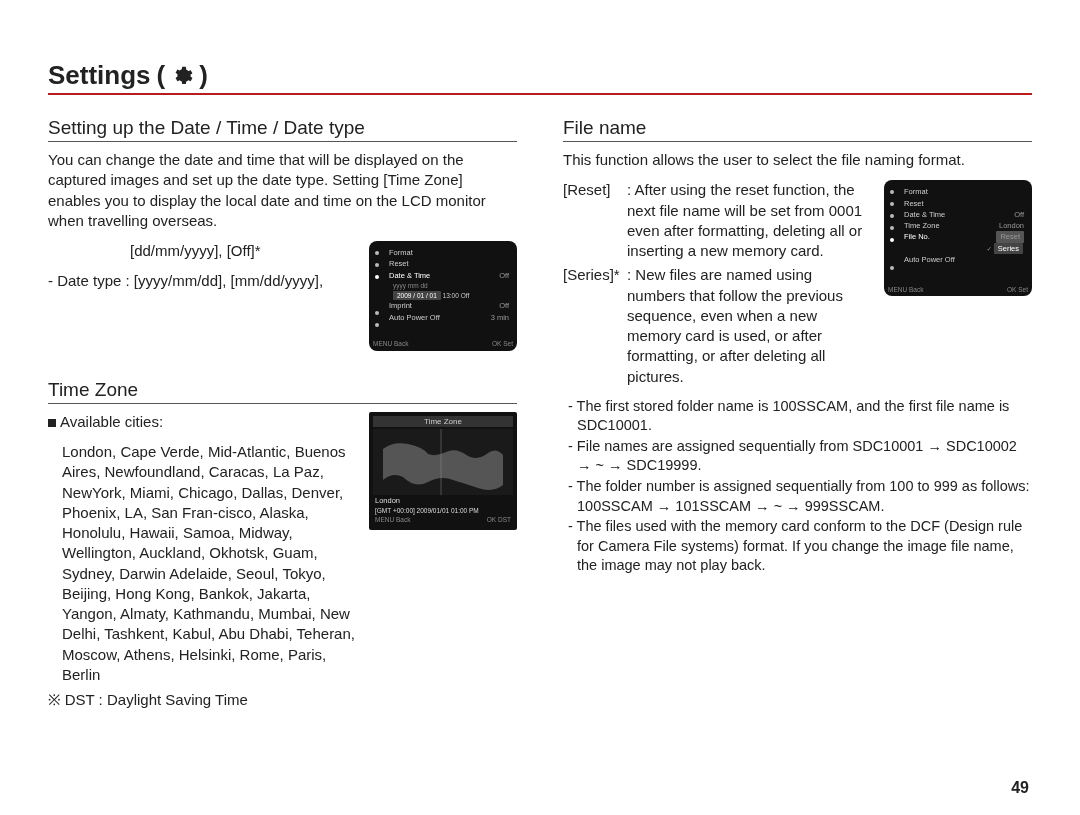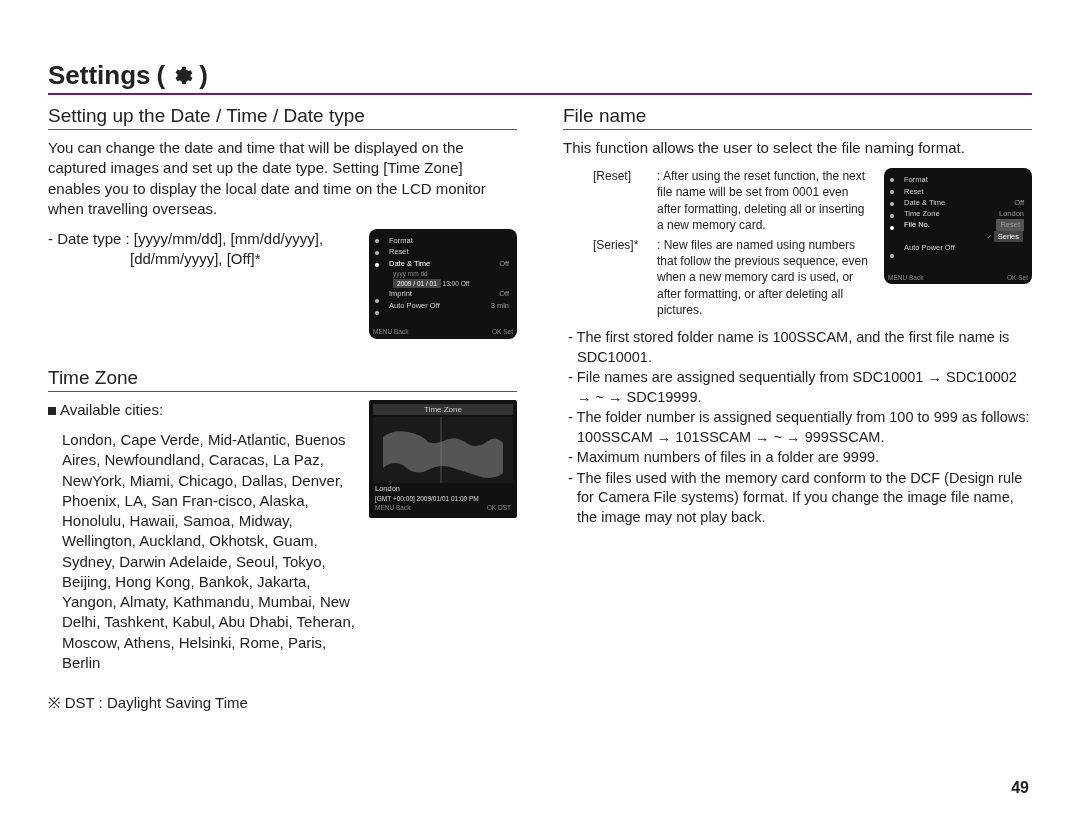--- a/index.html
+++ b/index.html
@@ -1,18 +1,18 @@
 <!DOCTYPE html>
 <html><head>
 <meta charset="utf-8">
 <style>
   * { box-sizing: border-box; margin: 0; padding: 0; }
   html, body { width: 1080px; height: 815px; background: #fff; font-family: Arial, Helvetica, sans-serif; color: #222; }
   .page { padding: 60px 48px 20px 48px; position: relative; height: 100%; }
-  .title-row { display: flex; align-items: center; gap: 6px; border-bottom: 2px solid #701a75; padding-bottom: 2px; margin-bottom: 6px; }
+  .title-row { display: flex; align-items: center; gap: 6px; border-bottom: 2px solid #b91c1c; padding-bottom: 2px; margin-bottom: 18px; }
   .title { font-size: 26px; font-weight: bold; }
   .gear { width: 22px; height: 22px; display: inline-block; }
   .paren { font-size: 26px; font-weight: bold; }
   .cols { display: flex; gap: 46px; }
   .col { flex: 1 1 0; }
   h2.section { font-size: 19px; font-weight: normal; border-bottom: 1px solid #555; padding-bottom: 2px; margin-top: 4px; margin-bottom: 8px; }
   .para { font-size: 15px; line-height: 1.35; margin-bottom: 10px; }
   .indent { padding-left: 14px; }
   .row-fig { display: flex; gap: 12px; }
   .row-fig .txt { flex: 1; }
@@ -22,21 +22,21 @@
   .menu-fig .val { position:absolute; right:8px; color:#999; }
   .menu-fig .foot { position:absolute; bottom:2px; left:4px; right:4px; font-size:6.5px; color:#888; display:flex; justify-content:space-between; }
   .tz-fig { width: 148px; height: 118px; background: #111; border-radius: 2px; color:#ccc; font-size:7.5px; padding:4px; position:relative; flex-shrink:0; }
   .tz-fig .hdr { background:#333; text-align:center; font-size:8px; padding:1px 0; margin-bottom:2px; }
   .tz-fig .map { height:66px; background:#222; position:relative; overflow:hidden; }
   .tz-fig .map svg { width:100%; height:100%; }
   .tz-fig .lbl { font-size:7.5px; padding:1px 2px; color:#ddd; }
   .tz-fig .foot { display:flex; justify-content:space-between; font-size:6.5px; color:#888; padding:1px 2px; }
   .tz-section { margin-top: 28px; }
   .bullet { display:inline-block; width:8px; height:8px; background:#222; margin-right:4px; vertical-align:middle; }
-  .defn { font-size:12px; line-height:1.35; display:flex; gap:6px; margin-bottom:4px;margin-left:30px; }
+  .defn { font-size:15px; line-height:1.35; display:flex; gap:6px; margin-bottom:4px; }
   .defn .k { flex-shrink:0; }
   .list-item { font-size:14.5px; line-height:1.35; padding-left:14px; text-indent:-9px; margin-bottom:1px; }
   .page-num { position:absolute; bottom:18px; right:51px; font-size:16px; font-weight:bold; }
   .sym { font-family: "Arial Unicode MS", Arial; }
 </style>
 </head>
 <body>
 
 <div class="page">
 
@@ -52,22 +52,22 @@
   </div>
 
   <div class="cols">
 
     <div class="col">
       <h2 class="section">Setting up the Date / Time / Date type</h2>
       <p class="para">You can change the date and time that will be displayed on the captured images and set up the date type. Setting [Time Zone] enables you to display the local date and time on the LCD monitor when travelling overseas.</p>
 
       <div class="row-fig">
         <div class="txt">
+          <div class="para" style="padding-left:82px">[dd/mm/yyyy], [Off]*</div>
           <div class="para" style="margin-bottom:0">- Date type : [yyyy/mm/dd], [mm/dd/yyyy],</div>
-          <div class="para" style="padding-left:82px">[dd/mm/yyyy], [Off]*</div>
         </div>
         <div class="menu-fig">
           <span class="dot" style="top:10px"></span>
           <span class="dot" style="top:22px"></span>
           <span class="dot" style="top:34px;background:#fff"></span>
           <span class="dot" style="top:70px"></span>
           <span class="dot" style="top:82px"></span>
           <div>Format</div>
           <div>Reset</div>
           <div style="color:#fff"><span>Date &amp; Time</span><span class="val">Off</span></div>
@@ -99,21 +99,21 @@
             </div>
             <div class="lbl">London</div>
             <div class="lbl" style="font-size:6.5px">[GMT +00:00]   2009/01/01   01:00 PM</div>
             <div class="foot">
                 <span>MENU  Back</span>
                 <span>OK  DST</span>
               </div>
           </div>
         </div>
         <p class="para indent" style="margin-top:-88px; padding-right:160px; margin-bottom:0;">London, Cape Verde, Mid-Atlantic, Buenos Aires, Newfoundland, Caracas, La Paz, NewYork, Miami, Chicago, Dallas, Denver, Phoenix, LA, San Fran-cisco, Alaska, Honolulu, Hawaii, Samoa, Midway, Wellington, Auckland, Okhotsk, Guam, Sydney, Darwin Adelaide, Seoul, Tokyo, Beijing, Hong Kong, Bankok, Jakarta, Yangon, Almaty, Kathmandu, Mumbai, New Delhi, Tashkent, Kabul, Abu Dhabi, Teheran, Moscow, Athens, Helsinki, Rome, Paris, Berlin</p>
-        <p class="para" style="margin-top:20px"><span class="sym">※ DST : Daylight Saving Time</span></p>
+        <p class="para" style="margin-top:5px"><span class="sym">※ DST : Daylight Saving Time</span></p>
       </div>
     </div>
 
     <div class="col">
       <h2 class="section">File name</h2>
       <p class="para">This function allows the user to select the file naming format.</p>
 
       <div class="row-fig">
         <div class="txt">
           <div class="defn">
@@ -143,21 +143,20 @@
               <span>MENU  Back</span>
               <span>OK  Set</span>
             </div>
         </div>
       </div>
 
       <div style="margin-top:6px">
         <p class="list-item">- The first stored folder name is 100SSCAM, and the first file name is SDC10001.</p>
         <p class="list-item">- File names are assigned sequentially from SDC10001 → SDC10002 → ~ → SDC19999.</p>
         <p class="list-item">- The folder number is assigned sequentially from 100 to 999 as follows: 100SSCAM → 101SSCAM → ~ → 999SSCAM.</p>
-        <p class="list-item">- Maximum numbers of files in a folder are 9999.</p>
         <p class="list-item">- The files used with the memory card conform to the DCF (Design rule for Camera File systems) format. If you change the image file name, the image may not play back.</p>
       </div>
     </div>
 
   </div>
 
   <div class="page-num">49</div>
 </div>
 
 </body></html>

